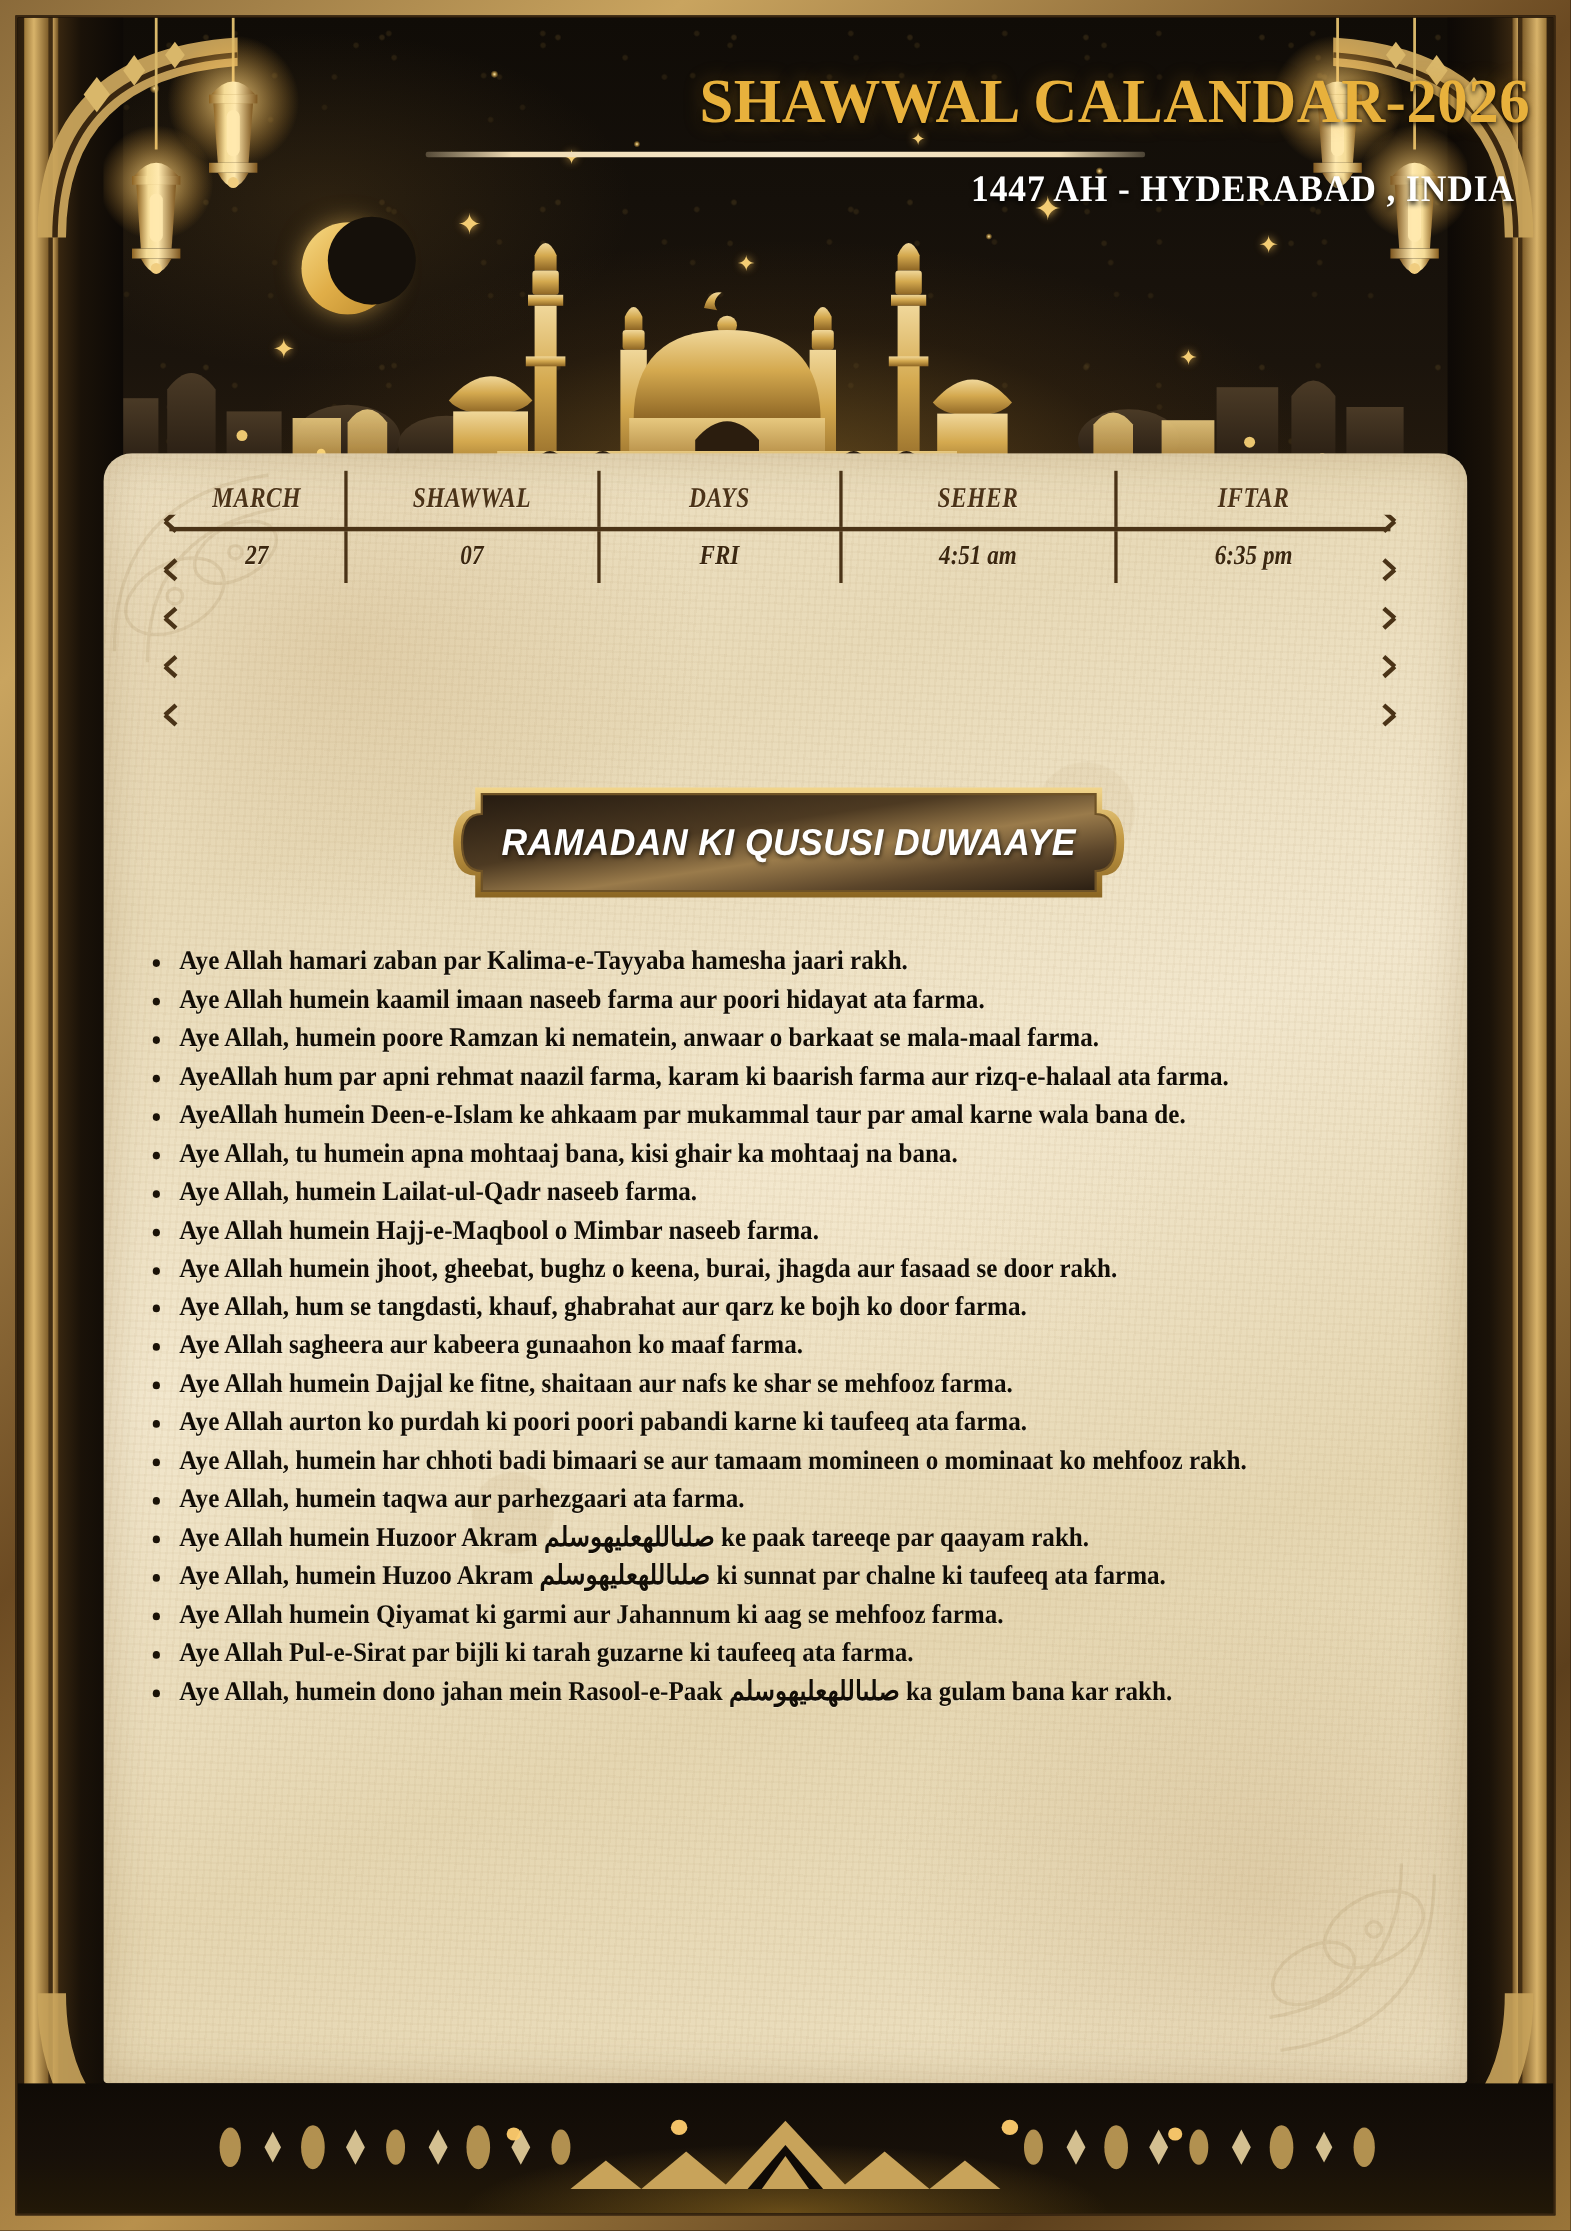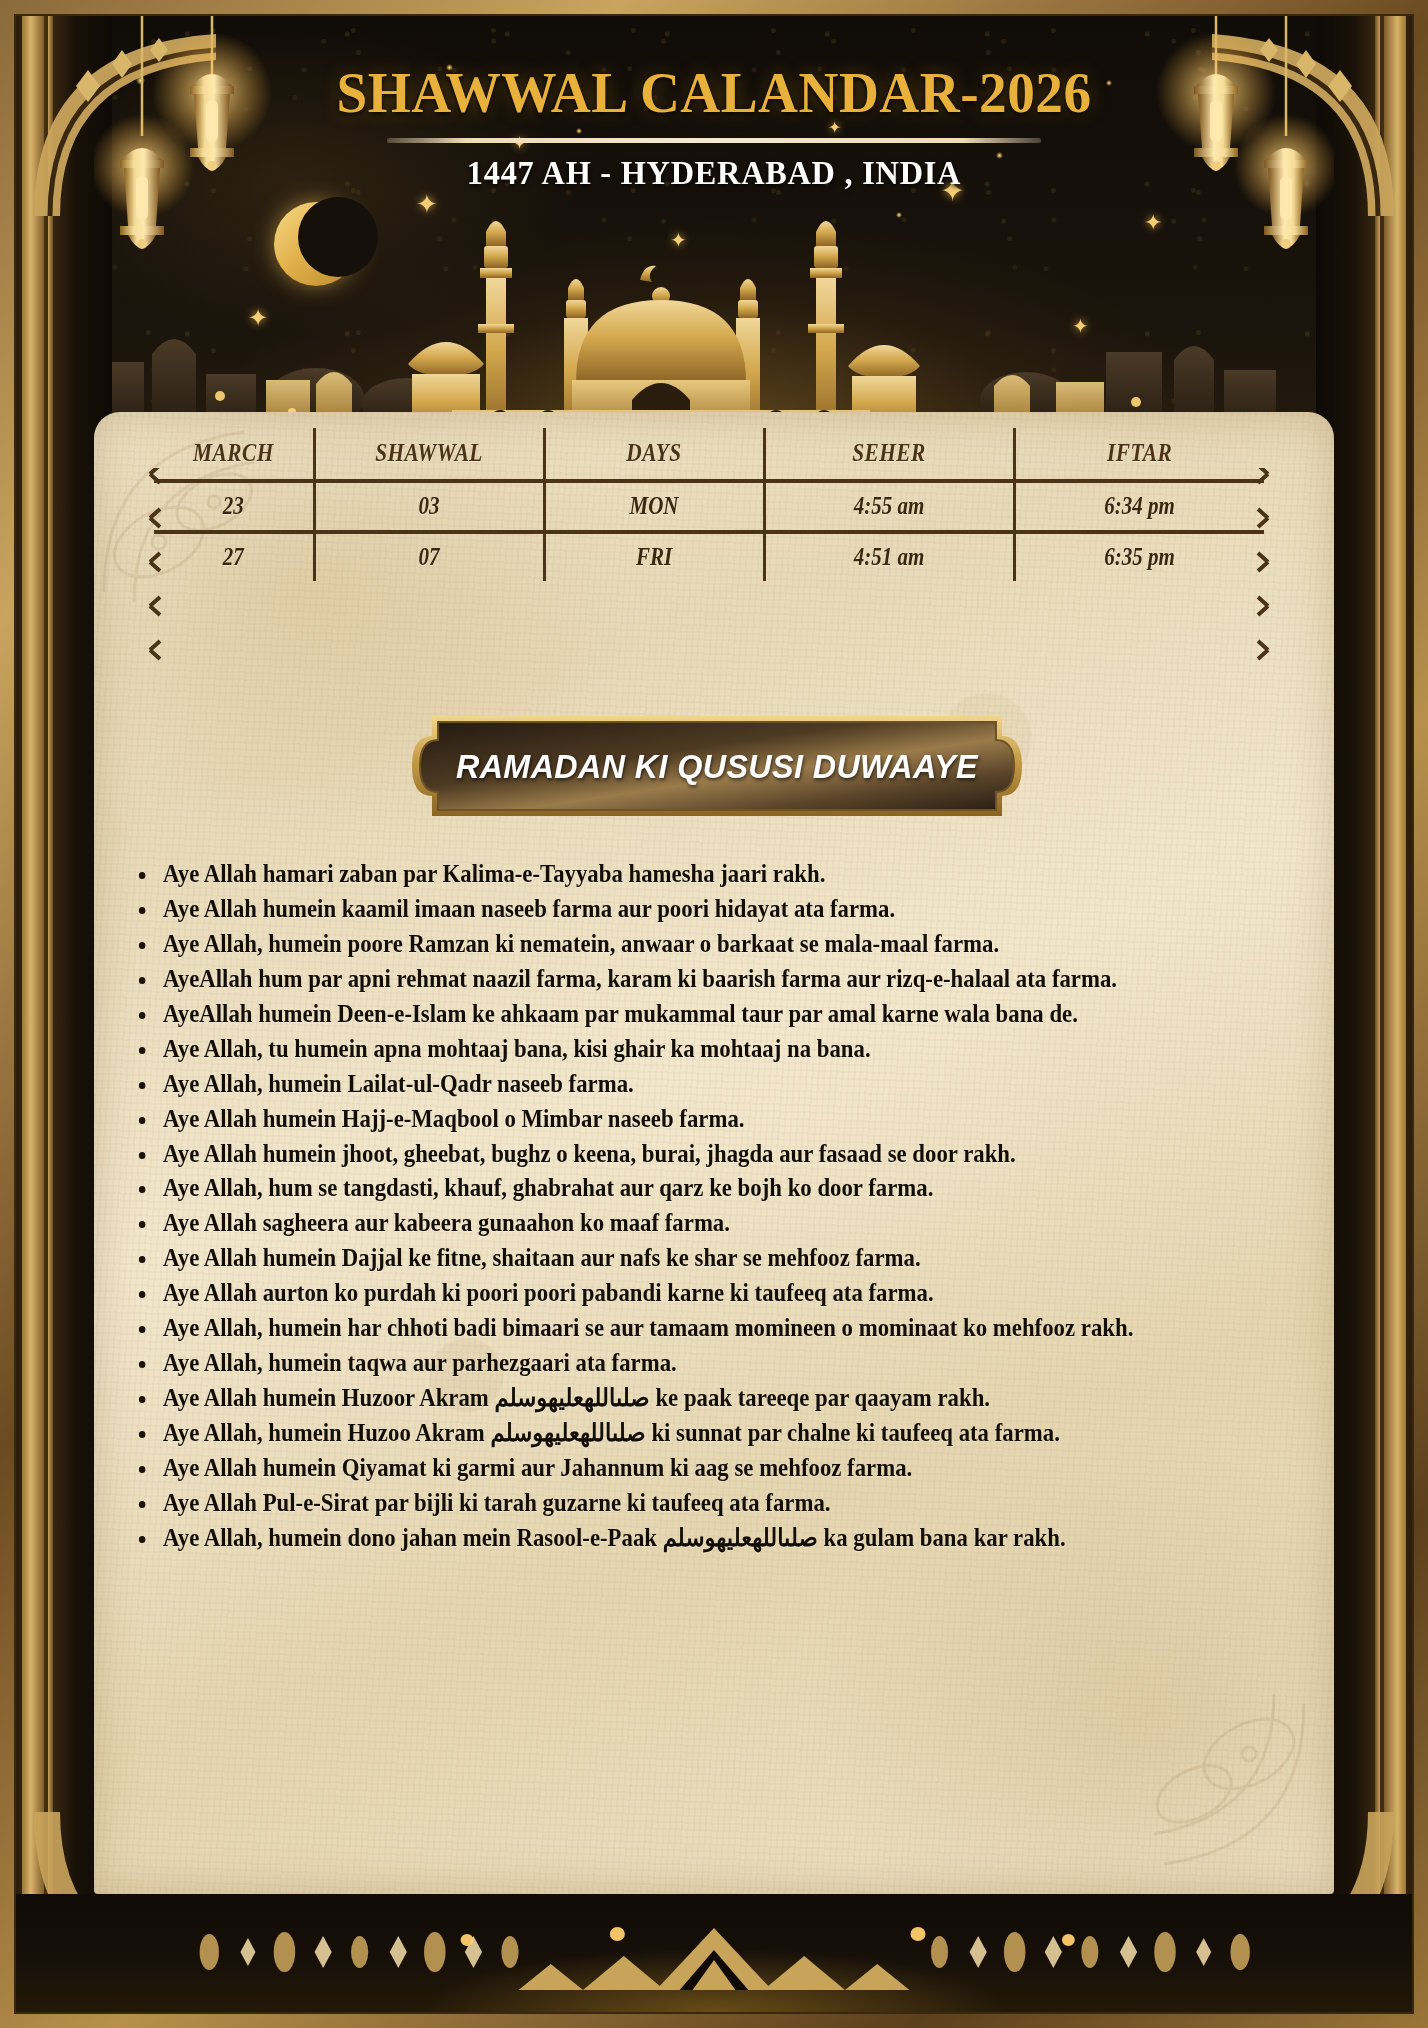--- a/index.html
+++ b/index.html
@@ -269,21 +269,21 @@
   }
   .corner.tl { left: 0; top: 0; }
   .corner.tr { right: 0; top: 0; transform: scaleX(-1); }
   .corner.bl { left: 0; bottom: 0; transform: scaleY(-1); }
   .corner.br { right: 0; bottom: 0; transform: scale(-1,-1); }
 
   
   .header-text {
     position: absolute;
     left: 0; right: 0; top: 44px;
-    text-align: center;
+    text-align: right;
     z-index: 12;
   }
   .main-title {
     font-family: "Liberation Serif", serif;
     font-size: 57px;
     font-weight: bold;
     color: #e8b13c;
     letter-spacing: 0.5px;
     transform: scaleX(0.97);
     text-shadow: 0 2px 5px rgba(0,0,0,0.85), 0 0 18px rgba(210,150,40,0.35);
@@ -581,27 +581,20 @@
         <thead>
           <tr>
             <th>MARCH</th>
             <th>SHAWWAL</th>
             <th>DAYS</th>
             <th>SEHER</th>
             <th>IFTAR</th>
           </tr>
         </thead>
         <tbody>
-          <tr>
-            <td>23</td>
-            <td>03</td>
-            <td>MON</td>
-            <td>4:55 am</td>
-            <td>6:34 pm</td>
-          </tr>
           <tr>
             <td>27</td>
             <td>07</td>
             <td>FRI</td>
             <td>4:51 am</td>
             <td>6:35 pm</td>
           </tr>
         </tbody>
       </table>
 

